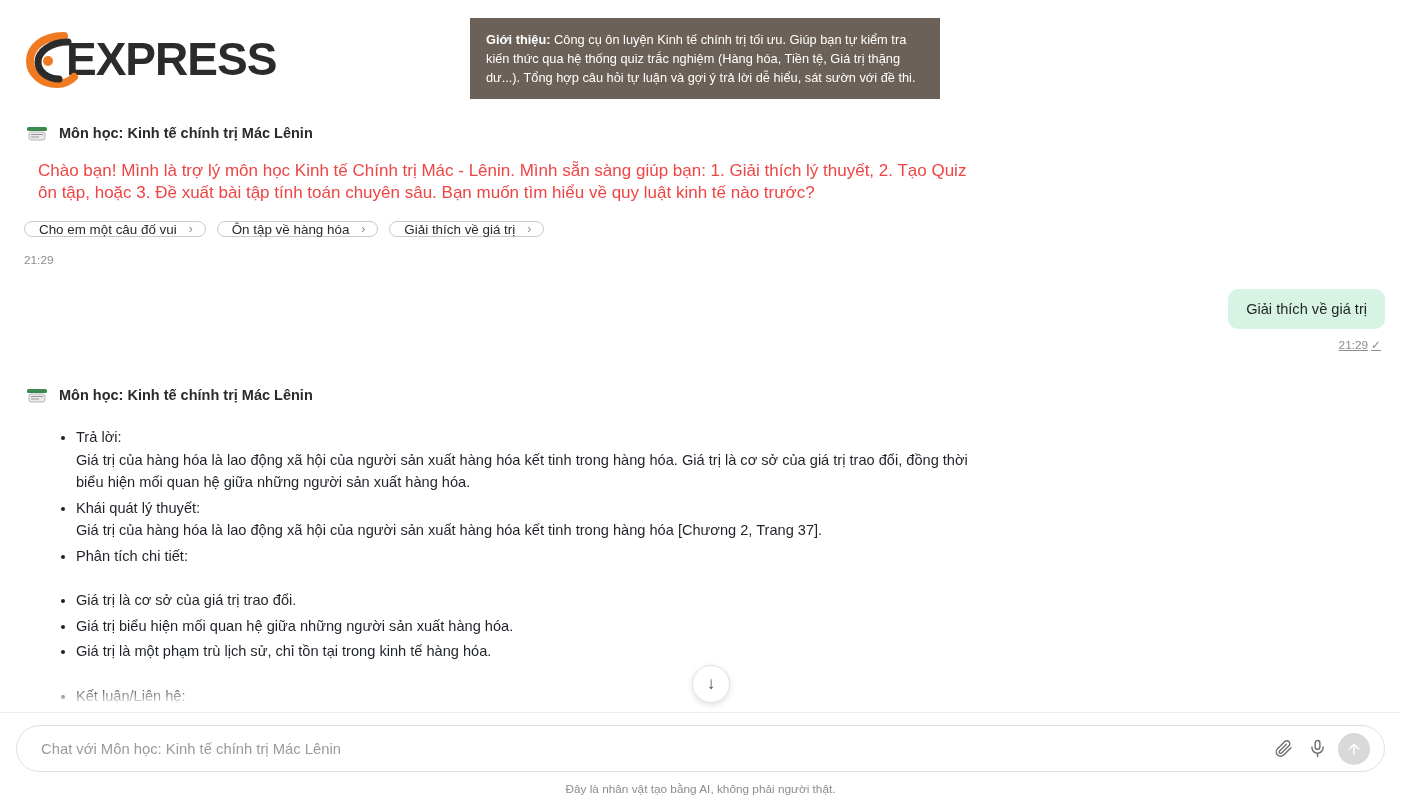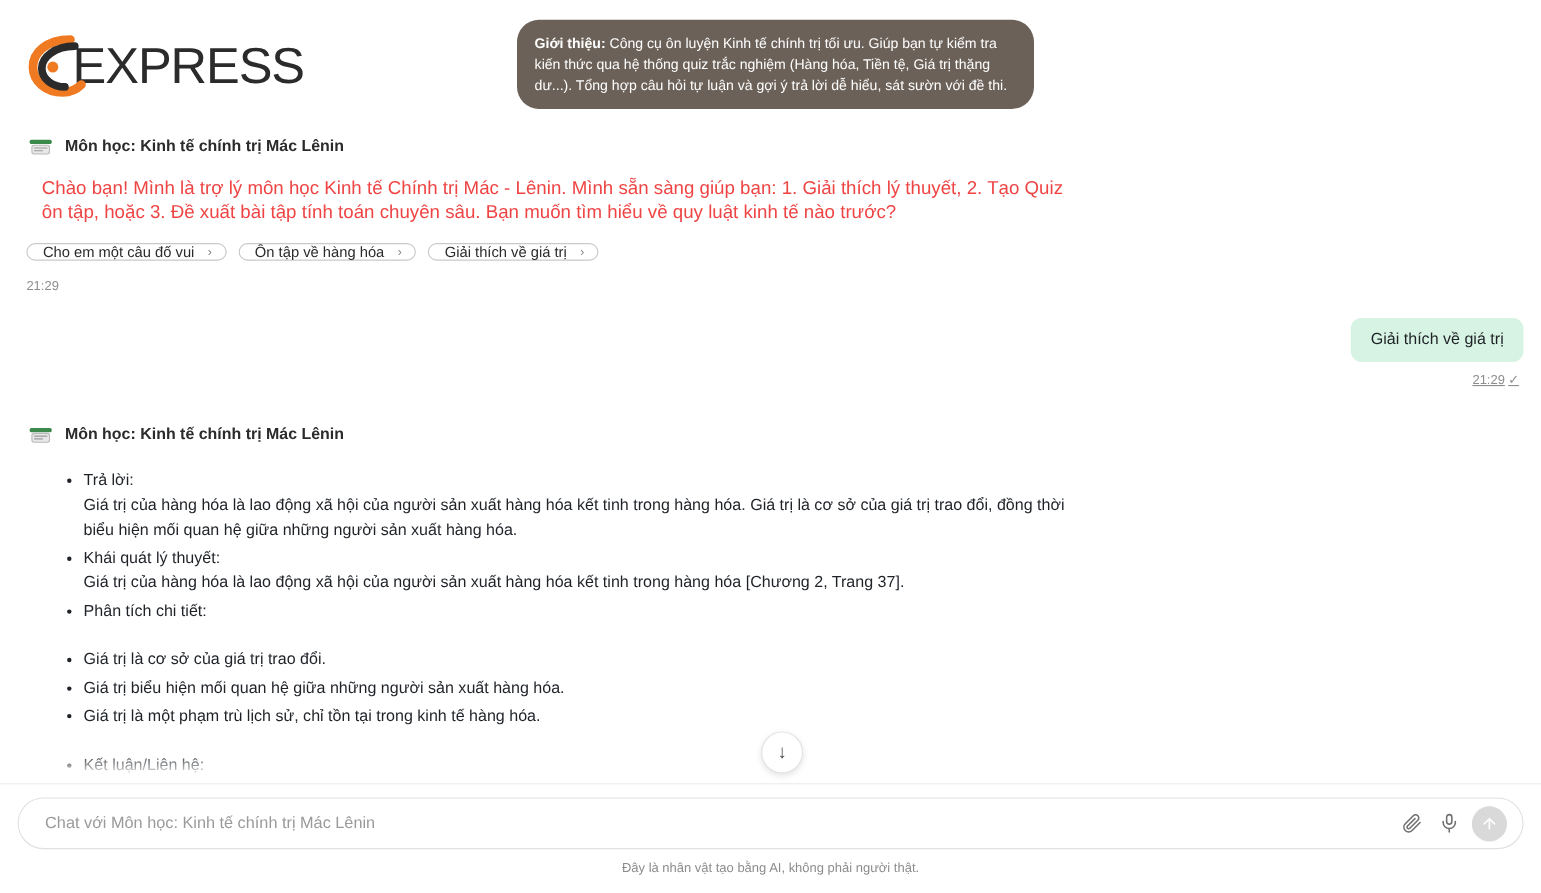--- a/index.html
+++ b/index.html
@@ -32,33 +32,33 @@
     height: 74px;
   }
   .logo-mark {
     position: relative;
     width: 56px;
     height: 62px;
     flex: none;
   }
   .logo-text {
     font-size: 46px;
-    font-weight: normal;
+    font-weight: bold;
     letter-spacing: -1px;
     color: #2b2b2b;
     margin-left: -14px;
   }
   .intro-box {
     position: absolute;
     left: 470px;
     top: 18px;
     width: 470px;
     background: #6b6158;
     color: #ffffff;
-    border-radius: 20px;
+    border-radius: 0;
     padding: 12px 16px;
     font-size: 12.8px;
     line-height: 19px;
   }
   .intro-box b { font-weight: bold; }
 
   
   .chat {
     position: absolute;
     left: 0; top: 120px;

